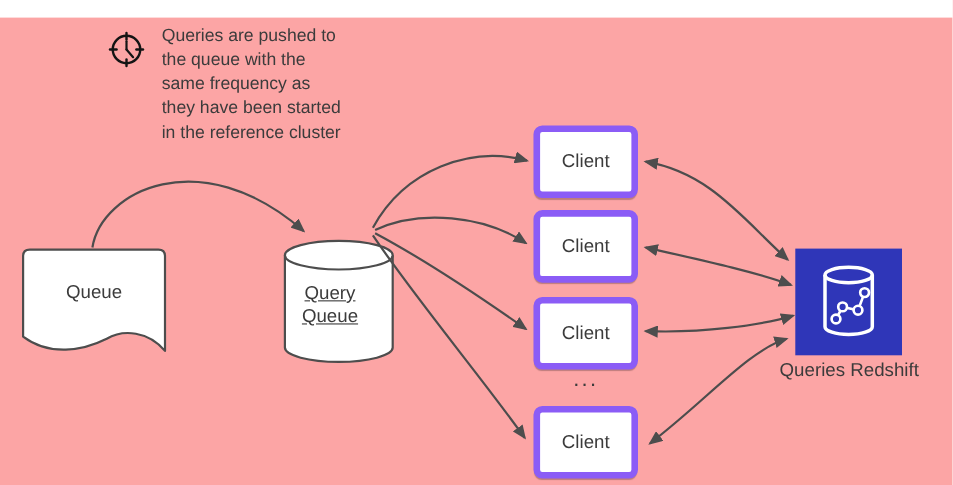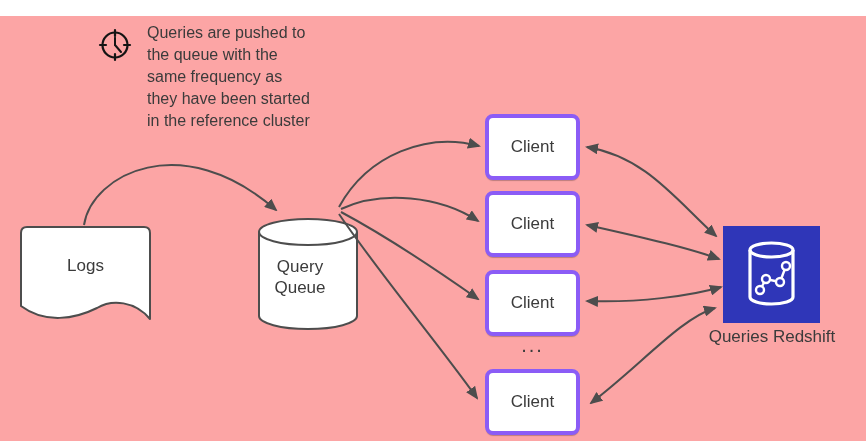--- a/index.html
+++ b/index.html
@@ -28,27 +28,27 @@
     white-space: pre-line;
     color: #3b3b3b;
   }
 
   .node-label {
     text-align: center;
     font-size: 17px;
     color: #3b3b3b;
   }
   .logs-label  { left: 21px;  top: 240px; width: 129px; }
-  .queue-label { left: 261px; top: 240px; width: 78px; line-height: 21px; }
+  .queue-label { left: 261px; top: 240px; width: 78px; line-height: 21px; text-decoration: underline; }
 
   .client {
     left: 485px; width: 95px; height: 66px;
     box-sizing: border-box;
     background: #ffffff;
-    border: 4px solid #8b5cf6;
+    border: 6px solid #8b5cf6;
     border-radius: 8px;
     display: flex; align-items: center; justify-content: center;
     font-size: 17px; color: #3b3b3b;
     box-shadow: 0 2px 1px -1px rgba(0,0,0,0.25);
   }
   .client-1 { top: 98px; }
   .client-2 { top: 175px; }
   .client-3 { top: 254px; }
   .client-4 { top: 353px; }
 
@@ -118,21 +118,21 @@
       </g>
     </svg>
   </div>
 
   <div class="abs note-text">Queries are pushed to
 the queue with the
 same frequency as
 they have been started
 in the reference cluster</div>
 
-  <div class="abs node-label logs-label">Logs</div>
+  <div class="abs node-label logs-label">Queue</div>
   <div class="abs node-label queue-label">Query Queue</div>
 
   <div class="abs client client-1">
     <span>Client</span>
   </div>
   <div class="abs client client-2">
     <span>Client</span>
   </div>
   <div class="abs client client-3">
     <span>Client</span>

